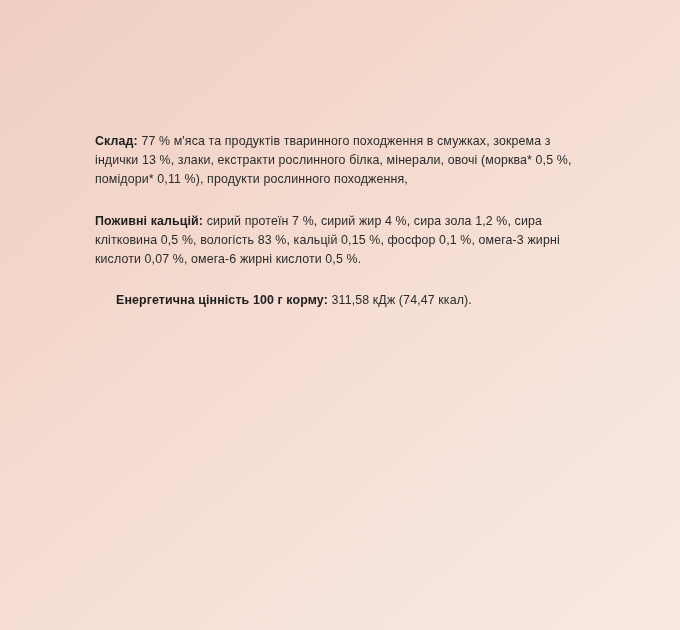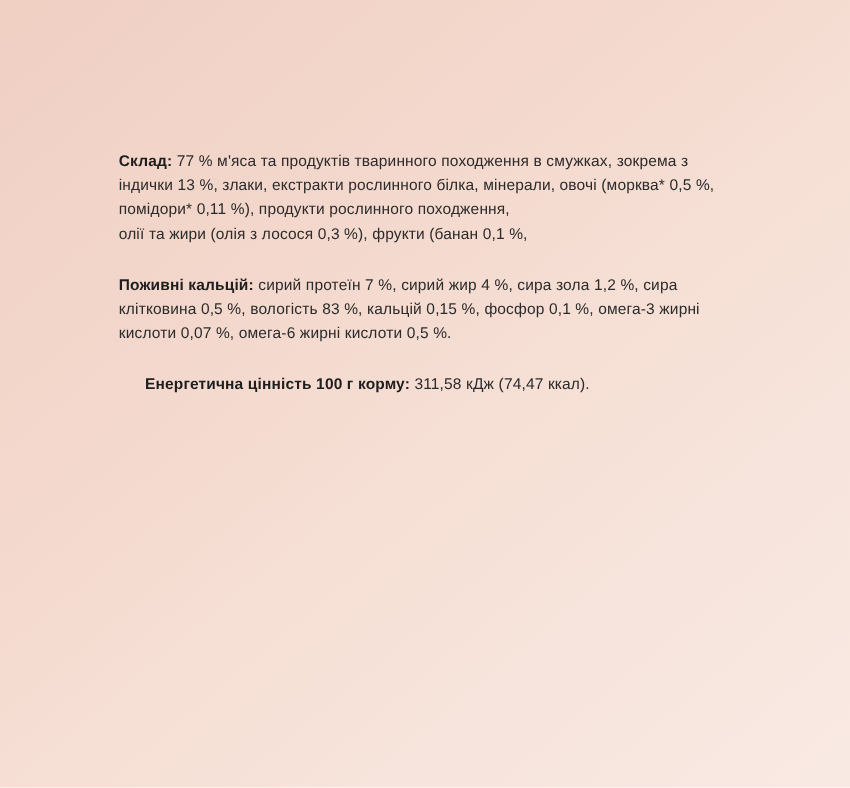--- a/index.html
+++ b/index.html
@@ -29,41 +29,41 @@
   }
   .block {
     margin-bottom: 22px;
   }
   .para {
     font-size: 12.4px;
     line-height: 19.2px;
     color: #2b2b2b;
     letter-spacing: 0.01em;
     text-align: left;
+    margin-top: 12px;
   }
   .para b {
     font-weight: bold;
     color: #1e1e1e;
   }
   .block-energy .para {
     margin-top: 2px;
     padding-left: 21px;
   }
 </style>
 </head>
 <body>
 
 <div class="label-panel">
   <div class="content">
 
     <div class="block">
       <div class="para">
         <b>Склад:</b><span> 77 % м'яса та продуктів тваринного походження в смужках, зокрема з індички 13 %, злаки, екстракти рослинного білка, мінерали, овочі (морква* 0,5 %, помідори* 0,11 %), продукти рослинного походження,</span>
       </div>
-      <div class="para">олії та жири (олія з лосося 0,3 %), фрукти (банан 0,1 %,</div>
     </div>
 
     <div class="block">
     </div>
 
     <div class="block">
       <div class="para">
         <b>Поживні кальцій:</b><span> сирий протеїн 7 %, сирий жир 4 %, сира зола 1,2 %, сира клітковина 0,5 %, вологість 83 %, кальцій 0,15 %, фосфор 0,1 %, омега-3 жирні кислоти 0,07 %, омега-6 жирні кислоти 0,5 %.</span>
       </div>
     </div>

